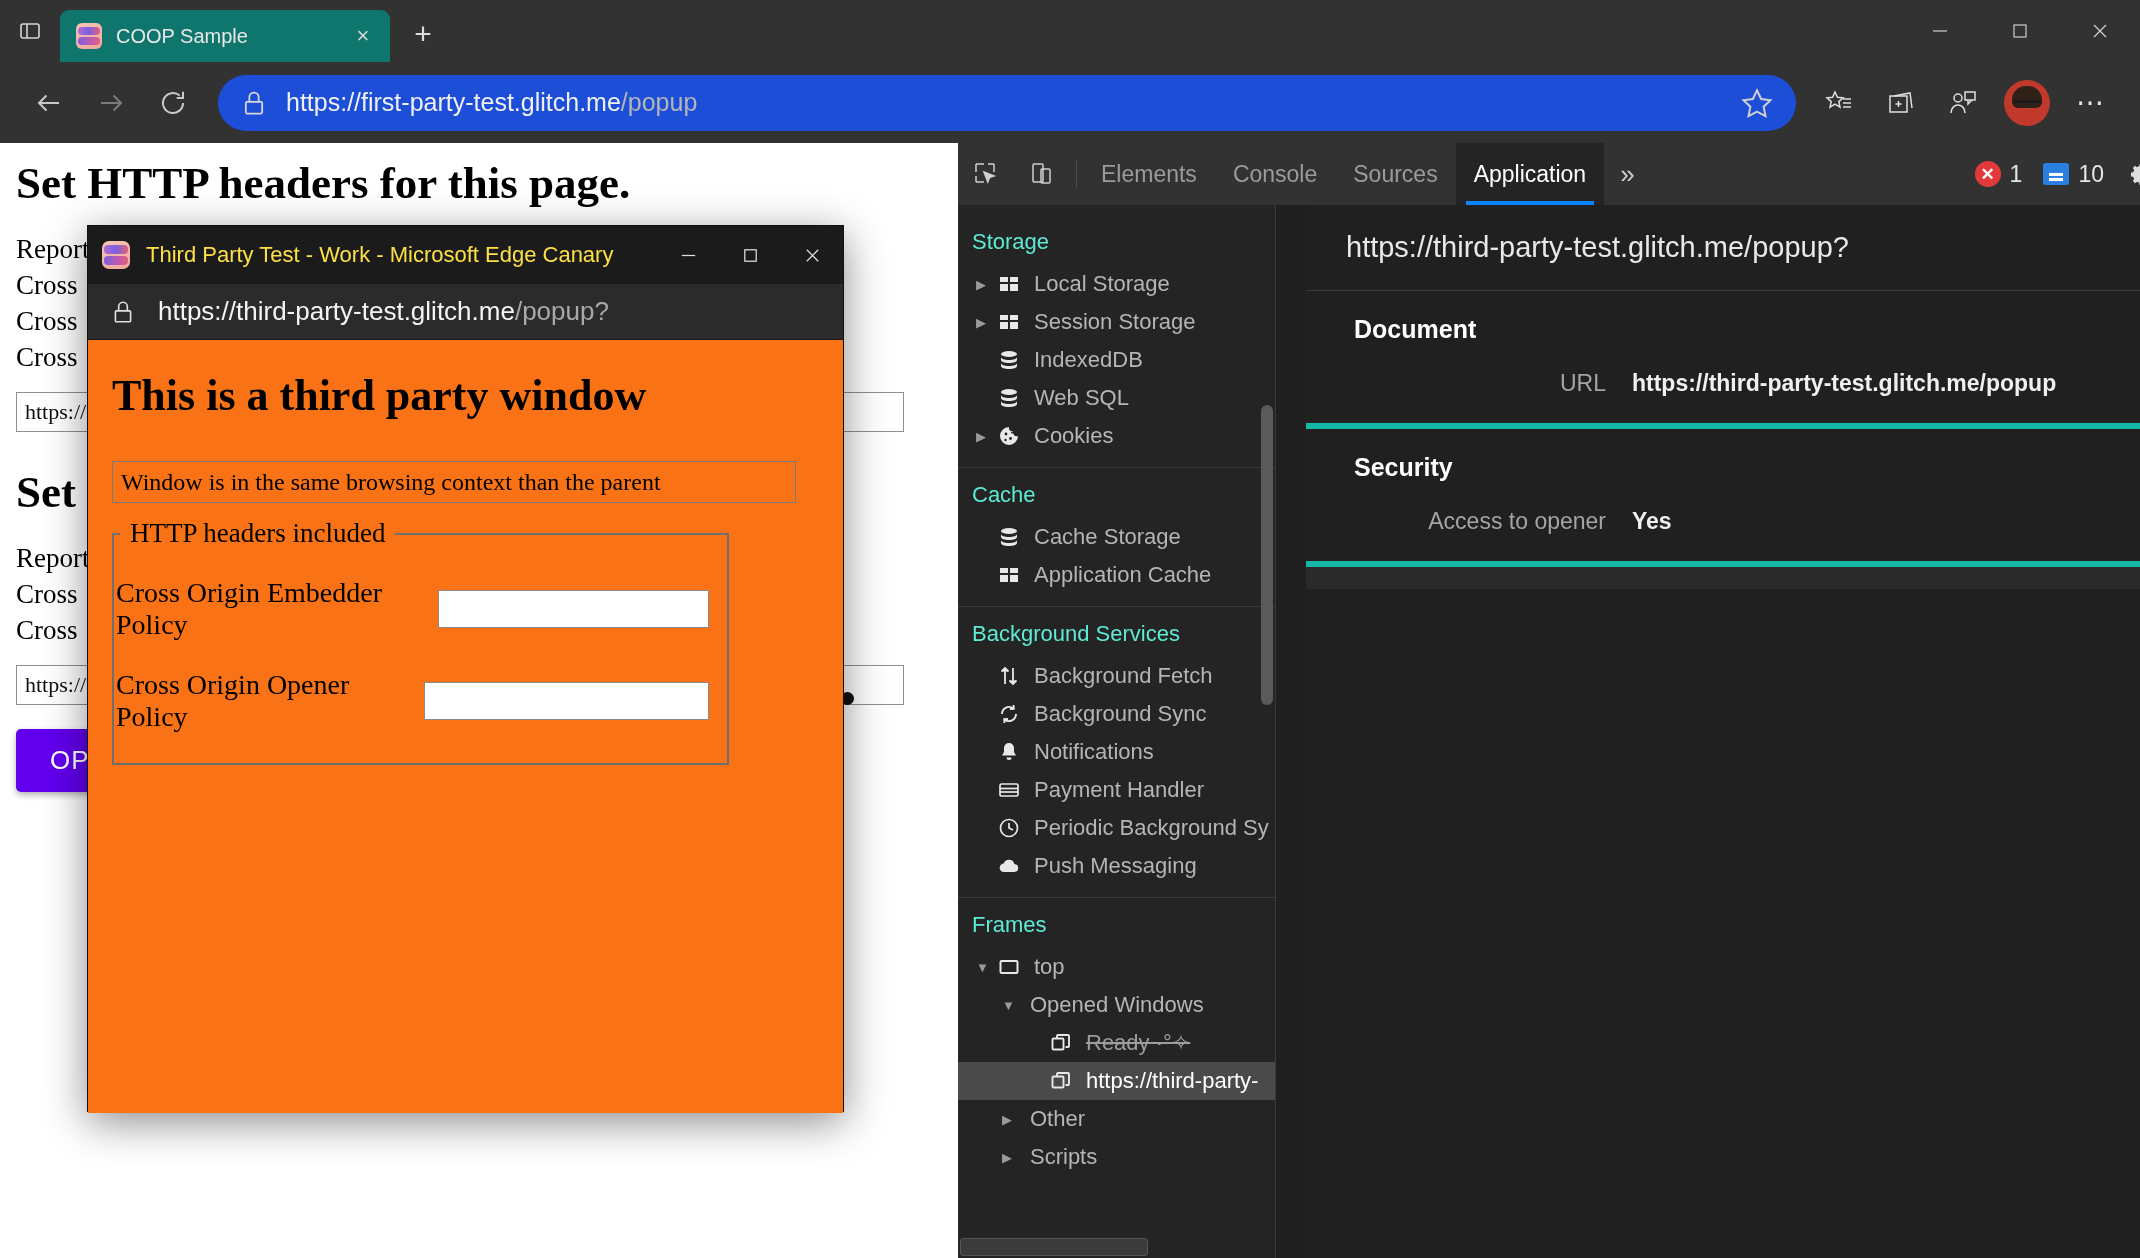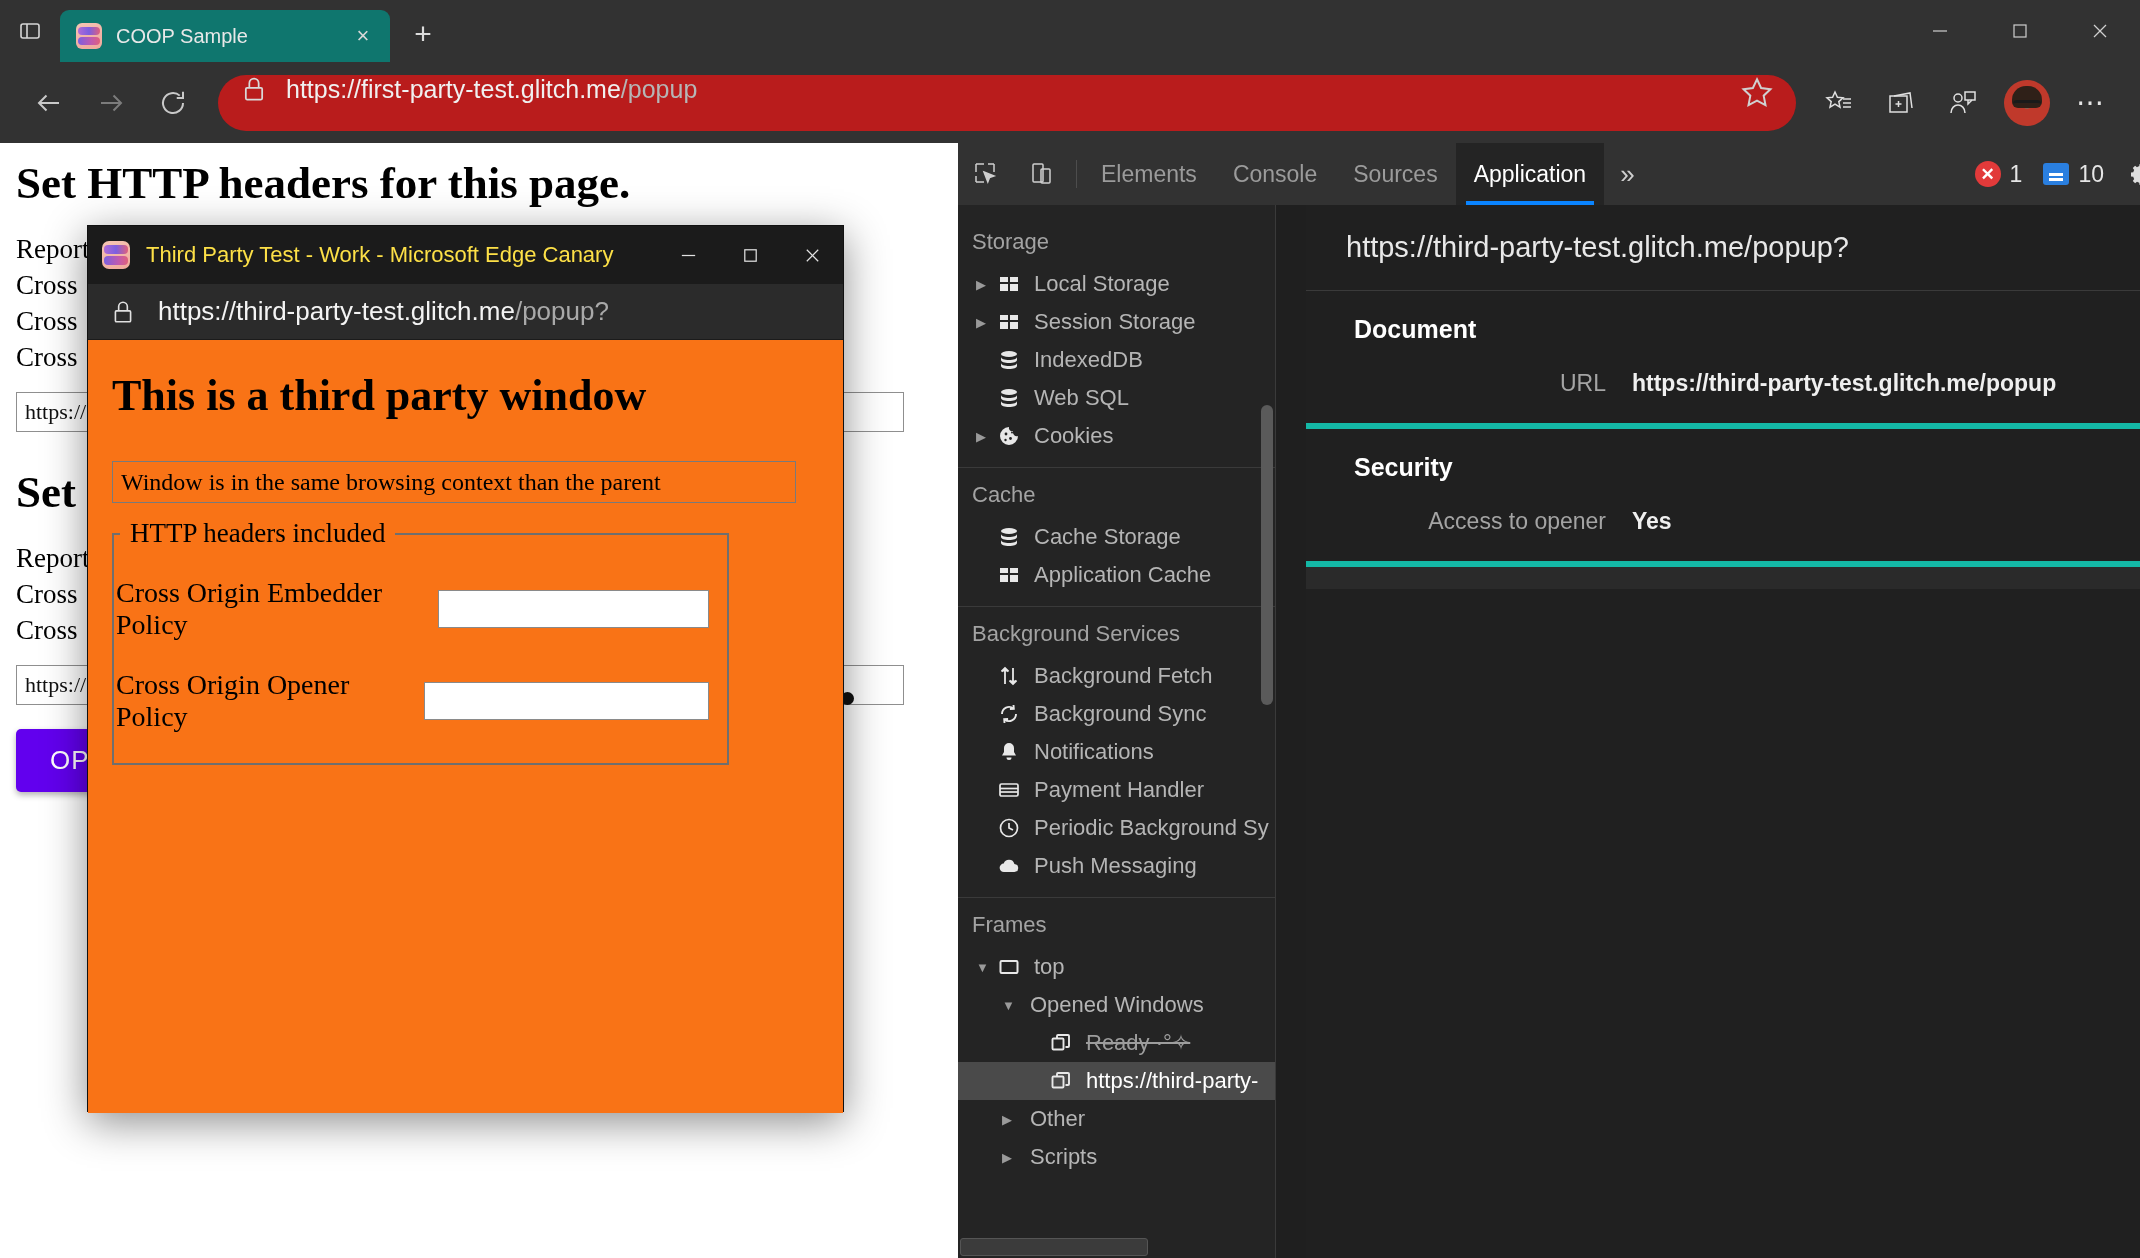--- a/index.html
+++ b/index.html
@@ -67,22 +67,22 @@
   .win-btn svg { width: 20px; height: 20px; }
 
   .toolbar {
     position: absolute; left: 0; top: 62px; width: 2140px; height: 81px;
     display: flex; align-items: center; padding: 0 18px;
   }
   .nav-btn { width: 62px; height: 56px; display:flex; align-items:center; justify-content:center; color:#c9c9c9; }
   .nav-btn svg { width: 30px; height: 30px; }
   .nav-btn.disabled { color: #7c7c7c; }
   .omnibox {
-    flex: 1 1 auto; height: 56px; background: #b91c1c; border-radius: 28px;
-    display: flex; align-items: flex-start; padding: 0 22px; margin: 0 12px 0 14px;
+    flex: 1 1 auto; height: 56px; background: #1d4ed8; border-radius: 28px;
+    display: flex; align-items: center; padding: 0 22px; margin: 0 12px 0 14px;
   }
   .omnibox .lock { width: 28px; height: 28px; color: #d9d9d9; flex: 0 0 auto; }
   .omnibox .url { margin-left: 18px; font-size: 25px; color: #f0f0f0; white-space: nowrap; }
   .omnibox .url .dim { color: #b6b6b6; }
   .omnibox .star { margin-left: auto; width: 34px; height: 34px; color: #d0d0d0; }
   .tb-icon { width: 62px; height: 56px; display:flex; align-items:center; justify-content:center; color:#e0e0e0; flex:0 0 auto; }
   .tb-icon svg { width: 30px; height: 30px; }
   .avatar {
     width: 46px; height: 46px; border-radius: 50%; margin: 0 10px; flex: 0 0 auto;
     background: radial-gradient(circle at 50% 38%, #8a6450 0 30%, #c0392b 31% 100%);
@@ -219,21 +219,21 @@
   .dt-ricon svg { width: 27px; height: 27px; }
 
   .dt-main { flex: 1 1 auto; display: flex; min-height: 0; position: relative; }
 
   .dt-sidebar {
     width: 318px; background: #242424; overflow: hidden; position: relative;
     border-right: 1px solid #3a3a3a;
   }
   .dt-sidebar-scroll { padding: 10px 0 0 0; }
   .dt-section-title {
-    color: #a3a3a3; font-size: 22px; padding: 14px 0 10px 14px;
+    color: #5eead4; font-size: 22px; padding: 14px 0 10px 14px;
   }
   .dt-hr { height: 1px; background: #3a3a3a; margin: 12px 0 0 0; }
   .tree-item {
     display: flex; align-items: center; height: 38px; padding-left: 18px;
     color: #b5b5b5; font-size: 22px; white-space: nowrap;
   }
   .tree-item.selected { background: #4a4a4a; color: #ffffff; }
   .tree-item .arrow {
     width: 18px; flex: 0 0 auto; color: #9a9a9a; font-size: 13px; margin-right: 4px;
   }

